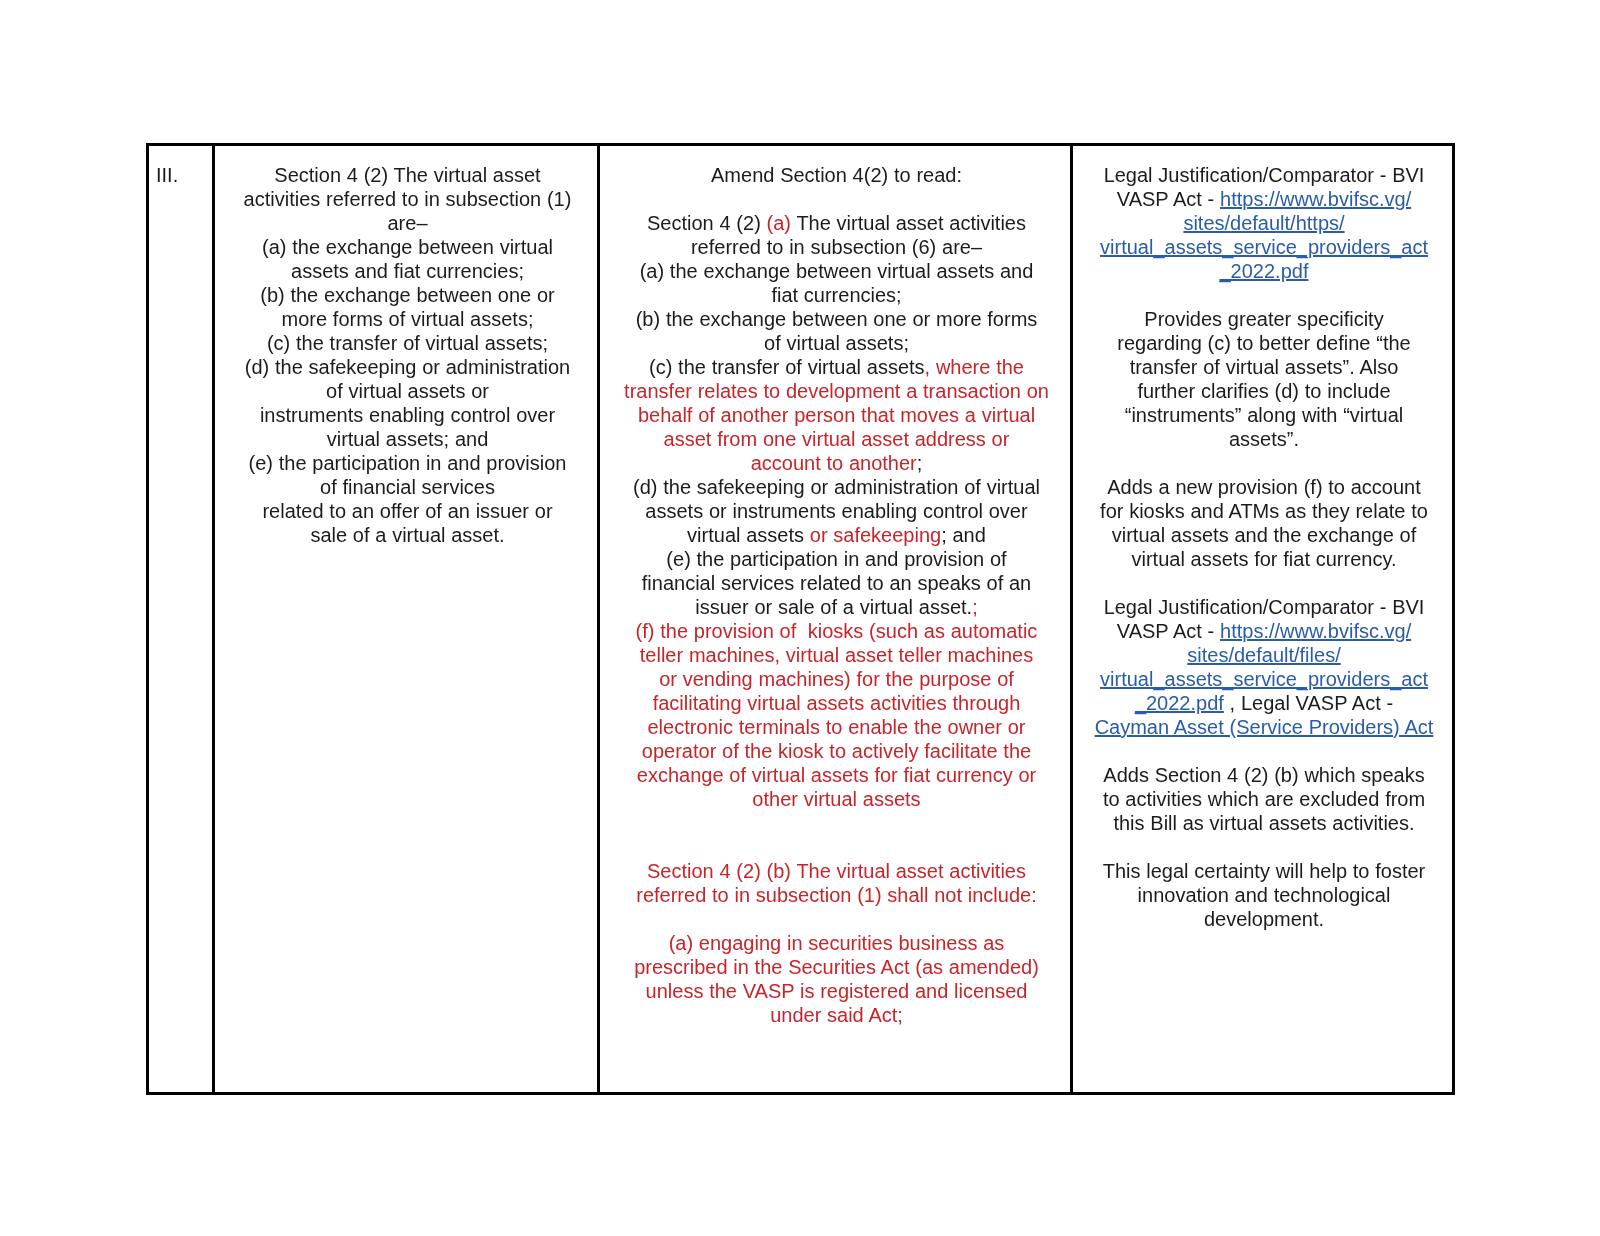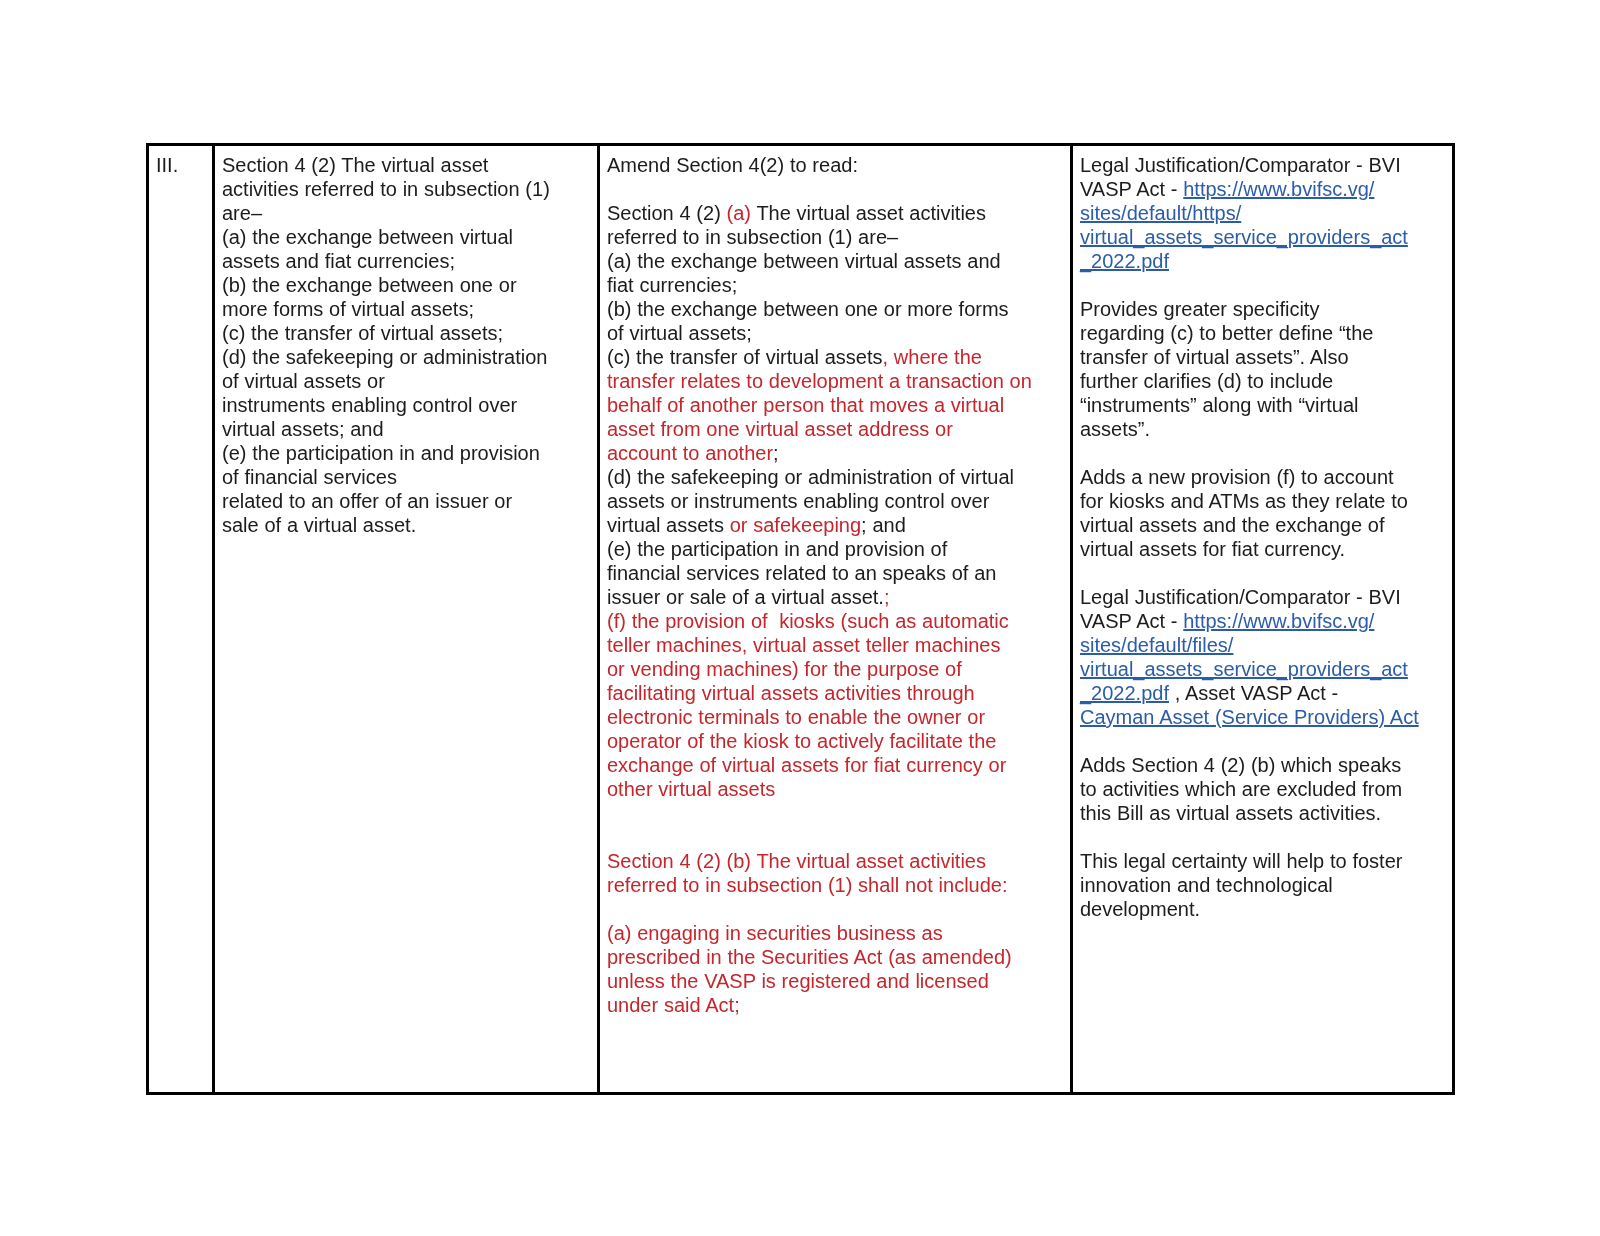--- a/index.html
+++ b/index.html
@@ -25,33 +25,34 @@
   table.comparison {
     position: absolute;
     left: 146px; top: 143px;
     border-collapse: collapse;
     table-layout: fixed;
     width: 1306px;
   }
   table.comparison td {
     border: 3px solid var(--border);
     vertical-align: top;
-    padding: 7px 4px 7px 7px;
+    padding: 17px 4px 7px 7px;
     color: var(--ink);
     font-size: 20px;
     line-height: 24px;
     margin-top: 17px;
   }
   td.num-cell {
     padding-top: 100px;
     padding-left: 9px;
   }
   .rich {
     white-space: pre-wrap;
     word-spacing: 0.2px;
+    text-align: center;
   }
   .run-normal { color: var(--ink); }
   .run-red { color: var(--red); }
   a.run-link {
     color: var(--link);
     text-decoration: underline;
     cursor: pointer;
   }
 </style>
 </head>
@@ -85,21 +86,21 @@
 virtual assets; and
 (e) the participation in and provision
 of financial services
 related to an offer of an issuer or
 sale of a virtual asset.</span></div>
       </td>
       <td>
         <div class="rich"><span class="run-normal">Amend Section 4(2) to read:
 
 Section 4 (2) </span><span class="run-red">(a)</span><span class="run-normal"> The virtual asset activities
-referred to in subsection (1) are–
+referred to in subsection (6) are–
 (a) the exchange between virtual assets and
 fiat currencies;
 (b) the exchange between one or more forms
 of virtual assets;
 (c) the transfer of virtual assets</span><span class="run-red">, where the
 transfer relates to development a transaction on
 behalf of another person that moves a virtual
 asset from one virtual asset address or
 account to another</span><span class="run-normal">;
 (d) the safekeeping or administration of virtual
@@ -142,21 +143,21 @@
 
 Adds a new provision (f) to account
 for kiosks and ATMs as they relate to
 virtual assets and the exchange of
 virtual assets for fiat currency.
 
 Legal Justification/Comparator - BVI
 VASP Act - </span><a class="run-link" href="#">https://www.bvifsc.vg/
 sites/default/files/
 virtual_assets_service_providers_act
-_2022.pdf</a><span class="run-normal"> , Asset VASP Act -
+_2022.pdf</a><span class="run-normal"> , Legal VASP Act -
 </span><a class="run-link" href="#">Cayman Asset (Service Providers) Act</a><span class="run-normal">
 
 Adds Section 4 (2) (b) which speaks
 to activities which are excluded from
 this Bill as virtual assets activities.
 
 This legal certainty will help to foster
 innovation and technological
 development.</span></div>
       </td>

